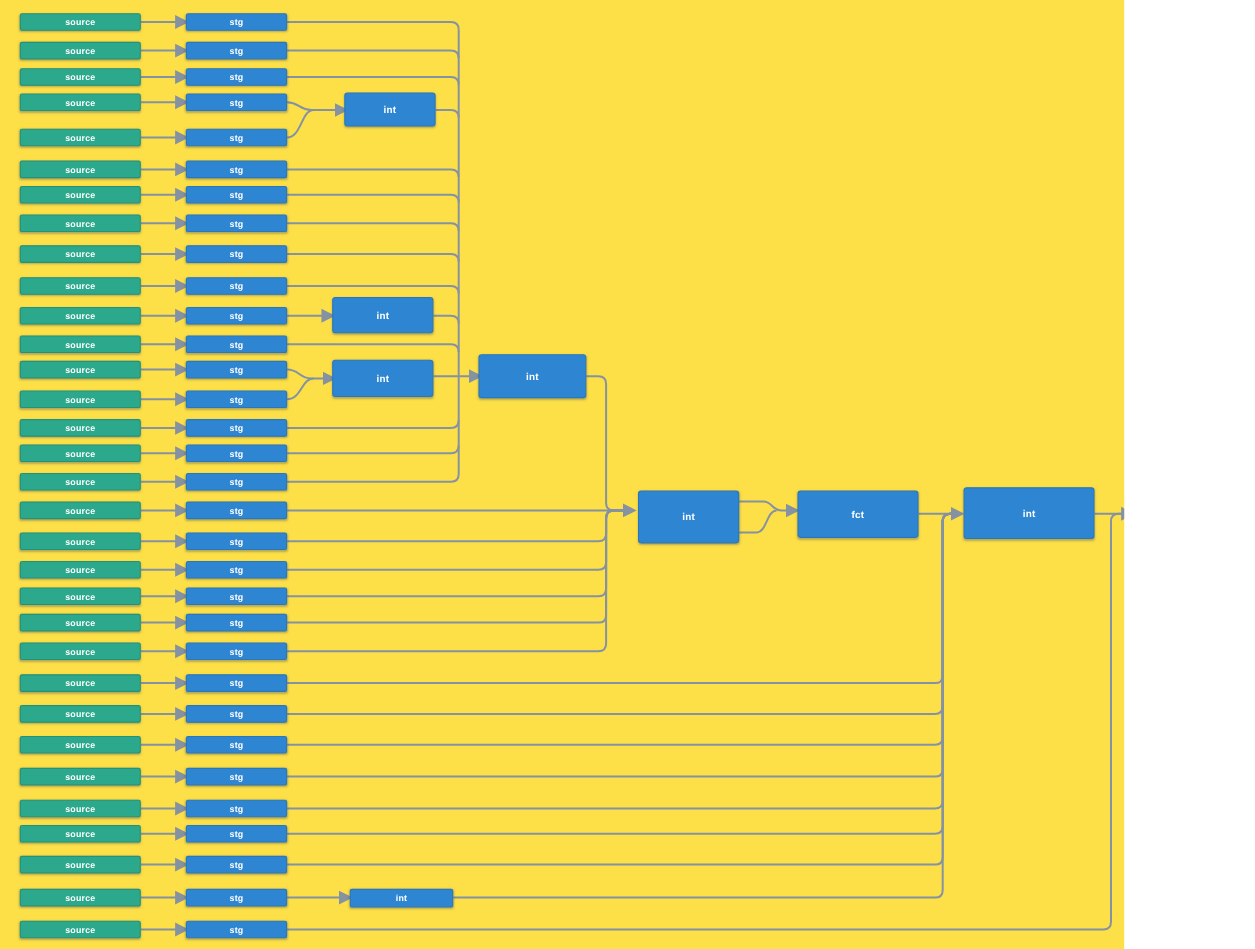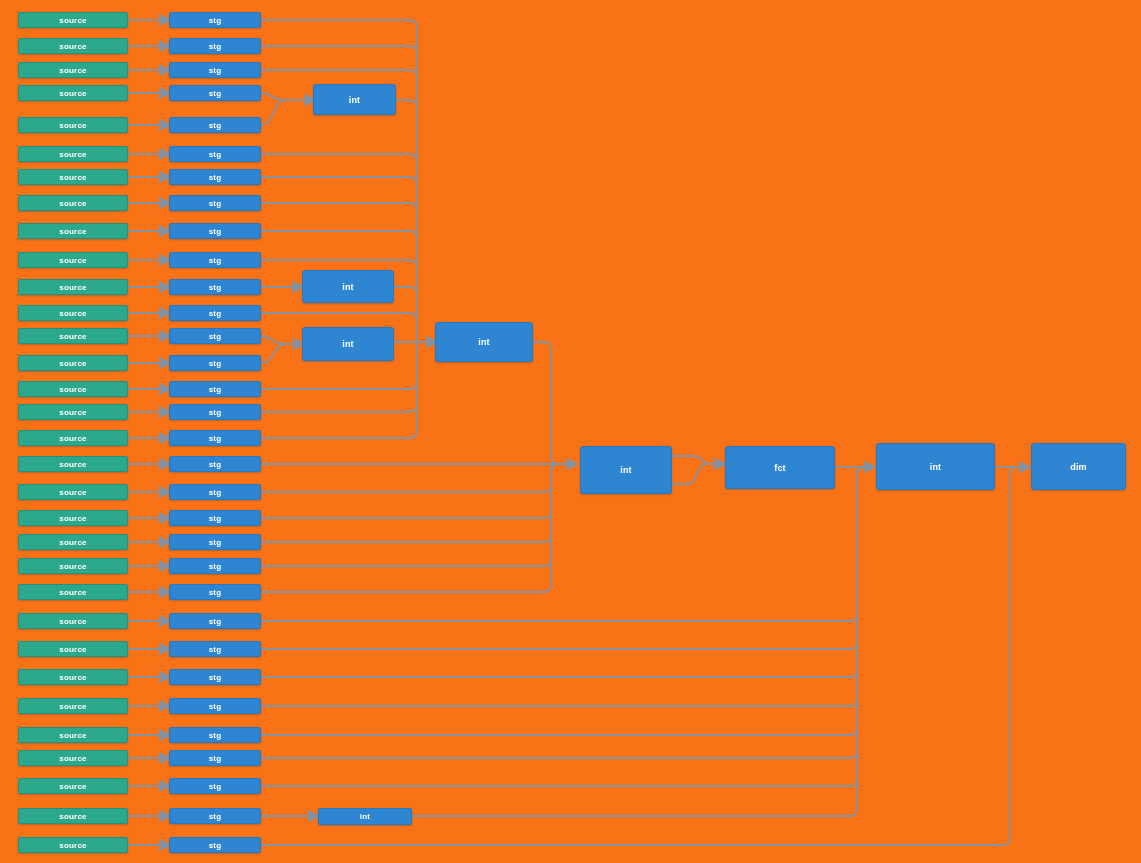--- a/index.html
+++ b/index.html
@@ -8,21 +8,21 @@
   #edge-layer{position:absolute;left:0;top:0;}
   #edge-layer path.edge{fill:none;stroke-width:1.8px;}
   .node{position:absolute;box-sizing:border-box;display:flex;align-items:center;justify-content:center;
         color:#fff;font-weight:bold;font-size:8px;border-radius:2px;cursor:pointer;
         box-shadow:0 1px 2px rgba(60,80,100,.38);letter-spacing:.2px;}
   .node.big{font-size:9px;border-radius:3px;}
 </style>
 </head>
 <body>
 
-<div id="canvas" style="background: #f97316; width: 1141px; height: 863px;">
+<div id="canvas" style="background: #fde047; width: 1022px; height: 863px;">
   <svg id="edge-layer" width="1141" height="863">
       <defs>
         <marker id="arw" viewBox="0 0 8 8" refX="1" refY="4" markerWidth="8" markerHeight="8" orient="auto">
           <path d="M0,0.5 L7,4 L0,7.5 Z" fill="#8492a2"></path>
         </marker>
       </defs>
       <path class="edge" stroke="#8492a2" d="M128,20 H161" marker-end="url(#arw)"></path>
       <path class="edge" stroke="#8492a2" d="M128,46 H161" marker-end="url(#arw)"></path>
       <path class="edge" stroke="#8492a2" d="M128,70 H161" marker-end="url(#arw)"></path>
       <path class="edge" stroke="#8492a2" d="M128,93 H161" marker-end="url(#arw)"></path>

